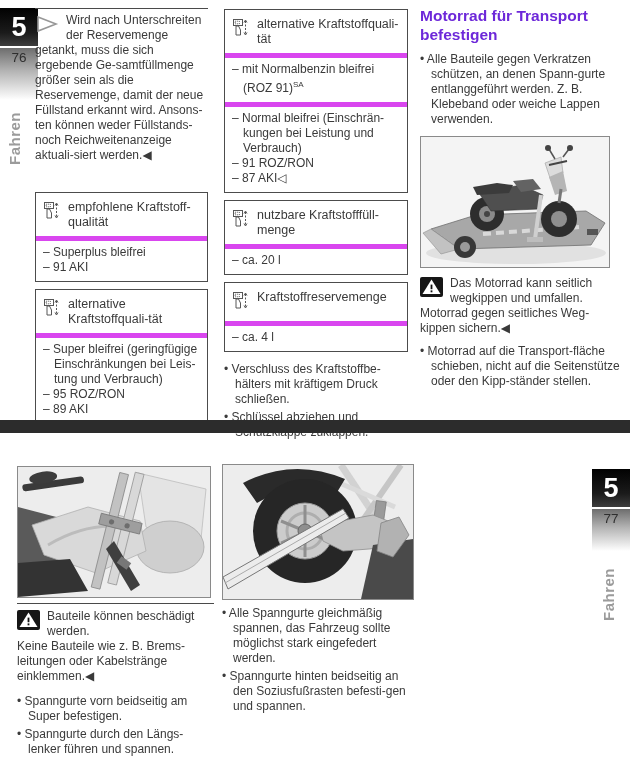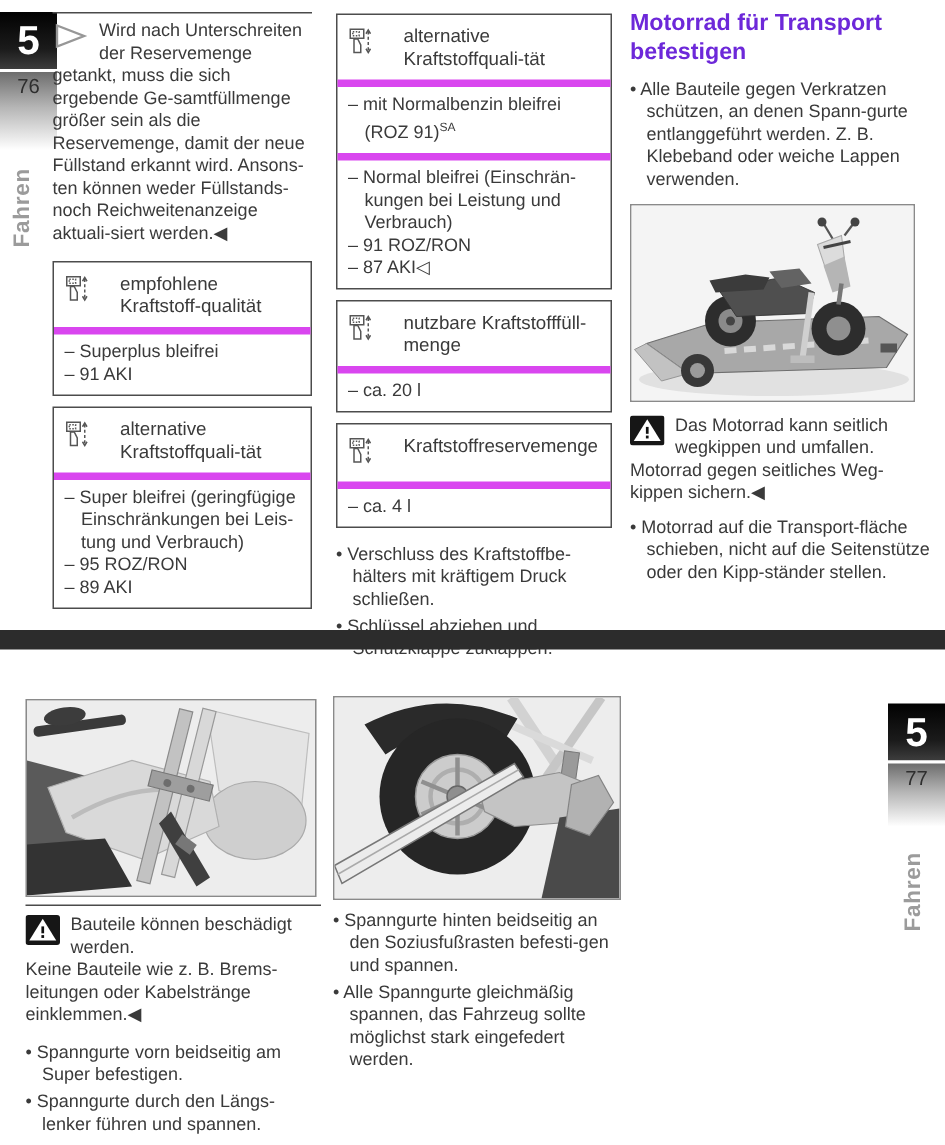--- a/index.html
+++ b/index.html
@@ -36,22 +36,22 @@
 
   
   .noteblock{border-top:1px solid #4a4a4a;padding-top:4px;}
   .note-icon{float:left;width:26px;height:20px;margin:1px 5px 2px 0;}
   .warnblock.ruled{border-top:1px solid #4a4a4a;padding-top:5px;}
   .warn-icon{float:left;width:23px;height:20px;margin:1px 7px 2px 0;}
   .warn-icon svg{display:block;}
 
   
   .fuelbox{border:1px solid #4c4c4c;background:#fff;margin-top:7px;}
-  .fuelbox.first{margin-top:11px;}
-  .fuelbox-header{display:flex;gap:20px;padding:7px 7px 6px;align-items:flex-start;}
+  .fuelbox.first{margin-top:29px;}
+  .fuelbox-header{display:flex;gap:8px;padding:7px 7px 6px;align-items:flex-start;}
   .pump{flex:0 0 17px;margin-top:1px;}
   .fuelbox-title{font-size:12.5px;line-height:15px;}
   .fuelbox-body{border-top:5px solid #d946ef;padding:4px 7px 6px;}
   .fuel-item{padding-left:11px;text-indent:-11px;}
 
   .bullets{margin-top:10px;}
   .bullet{padding-left:11px;text-indent:-11px;margin-bottom:3px;}
   .heading{font-size:15.5px;line-height:19px;font-weight:700;color:#6d28d9;}
   .mt8{margin-top:8px;}
   sup{font-size:8px;}
@@ -319,17 +319,17 @@
         <p>Bauteile können beschädigt werden.</p>
         <p>Keine Bauteile wie z. B. Brems-leitungen oder Kabelstränge einklemmen.◀</p>
       </div>
       <div class="bullets">
         <div class="bullet">• Spanngurte vorn beidseitig am Super befestigen.</div>
         <div class="bullet">• Spanngurte durch den Längs-lenker führen und spannen.</div>
       </div>
     </div>
 
     <div class="col b2">
+      <div class="bullet">• Alle Spanngurte gleichmäßig spannen, das Fahrzeug sollte möglichst stark eingefedert werden.</div>
       <div class="bullet">• Spanngurte hinten beidseitig an den Soziusfußrasten befesti-gen und spannen.</div>
-      <div class="bullet">• Alle Spanngurte gleichmäßig spannen, das Fahrzeug sollte möglichst stark eingefedert werden.</div>
     </div>
   </section>
 </div>
 
 </body></html>

